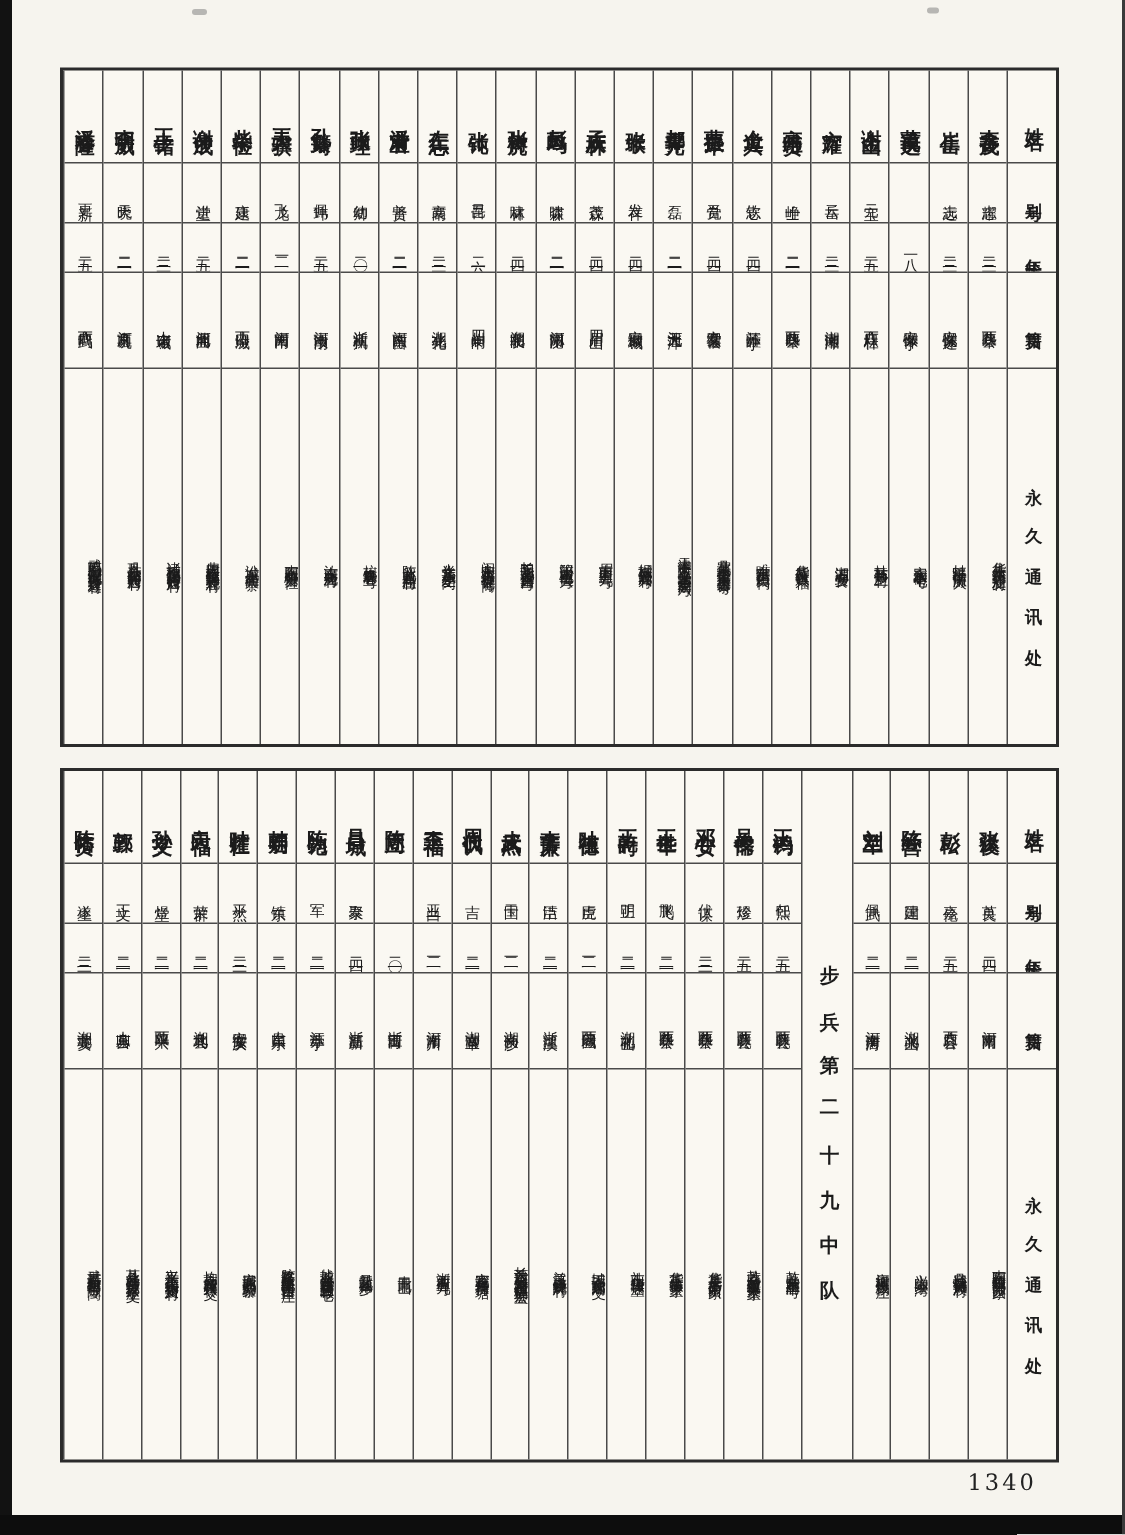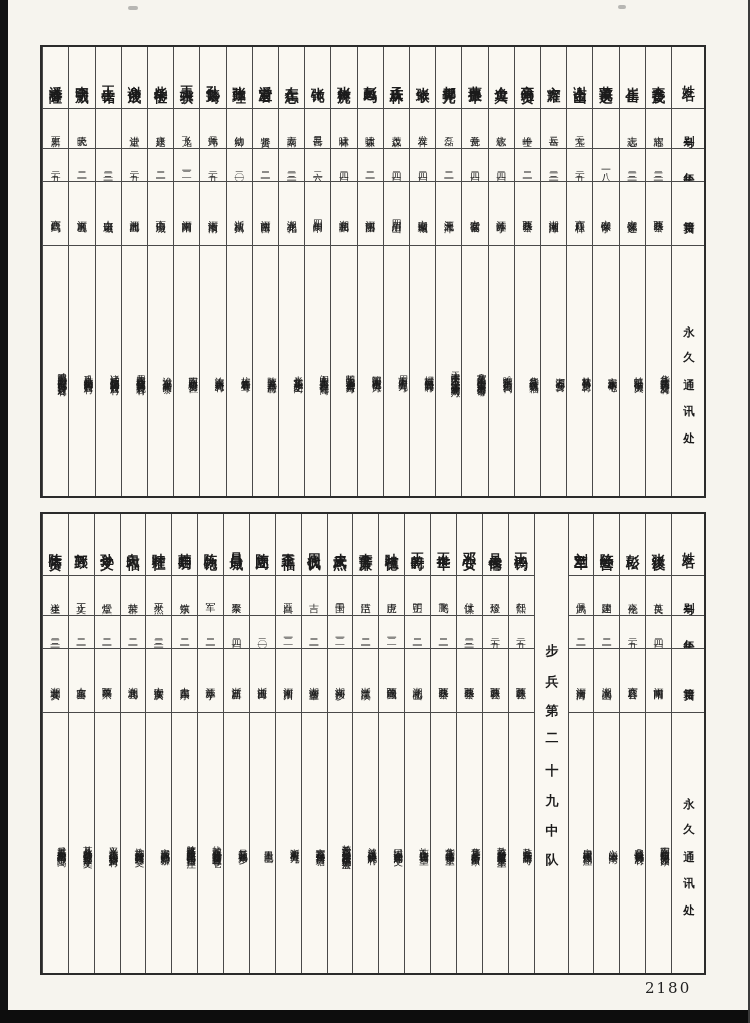--- a/index.html
+++ b/index.html
@@ -413,14 +413,14 @@
       </div>
       <div class="col">
         <div class="cell name">陈佑贤</div>
         <div class="cell alias">遂生</div>
         <div class="cell age">二三</div>
         <div class="cell native">湖北黄安</div>
         <div class="cell addr">武昌青石桥东街四号陈寓</div>
       </div>
     </div>
 
-  <div class="page-number">2180</div>
+  <div class="page-number">1340</div>
 </div>
 
 </body></html>

